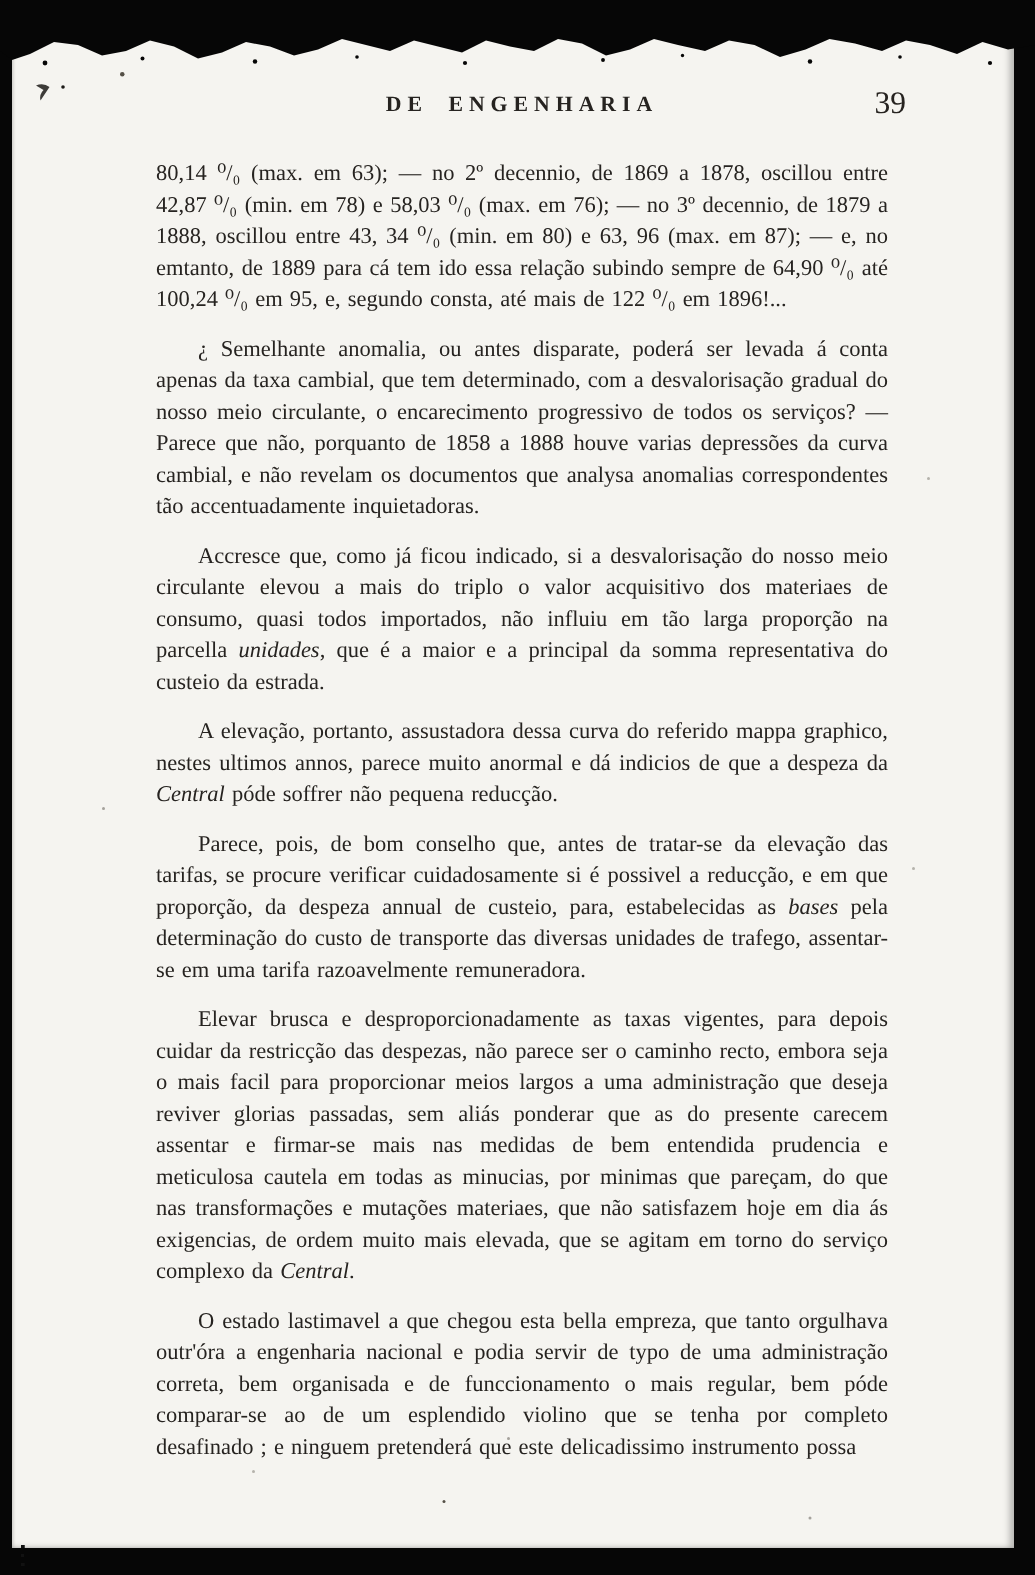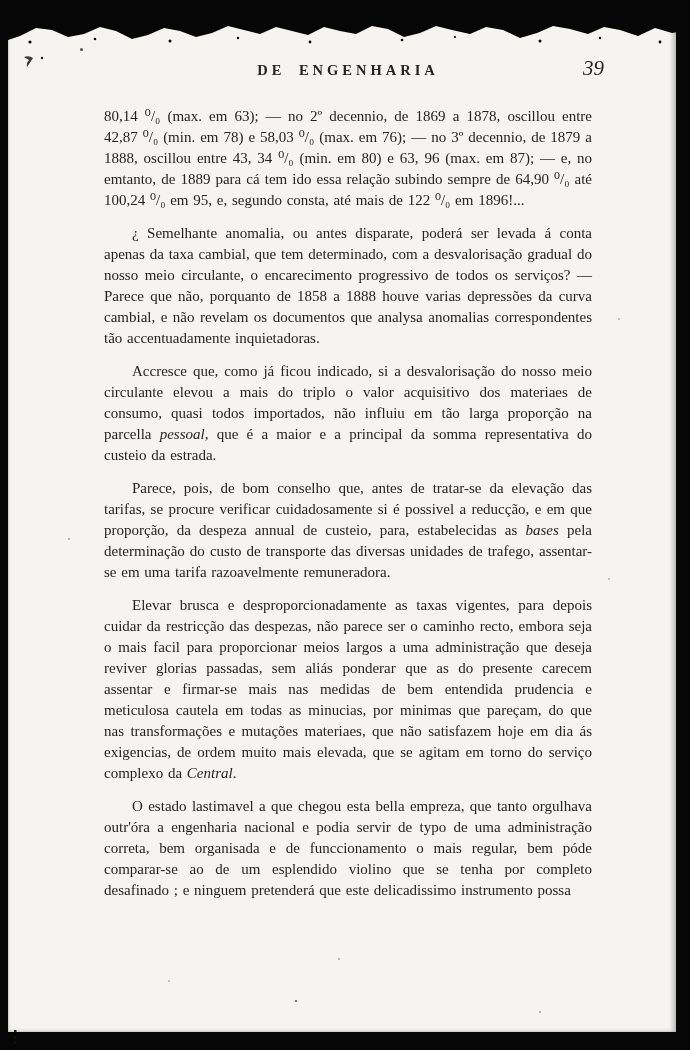--- a/index.html
+++ b/index.html
@@ -38,21 +38,20 @@
     font-weight:bold;
     letter-spacing:4px;
     color:var(--ink);
     word-spacing:6px;
   }
   .pagenum{
     position:absolute;
     right:0; top:-2px;
     font-size:21px;
     color:var(--ink);
-    font-style:italic;
   }
   .body-text{
     position:absolute;
     left:92px; top:94px; width:512px;
     color:var(--ink);
     font-size:15px;
     line-height:21px;
     text-align:justify;
     word-spacing:1px;
   }
@@ -84,21 +83,22 @@
   <div class="page">
 
     <div class="header" style="left:84px;top:40px;">
       <div class="title">DE ENGENHARIA</div>
       <div class="pagenum">39</div>
     </div>
 
     <div class="body-text" style="left:84px;top:76px;">
         <p><span>80,14 ⁰/₀ (max. em 63); — no 2º decennio, de 1869 a 1878, oscillou entre 42,87 ⁰/₀ (min. em 78) e 58,03 ⁰/₀ (max. em 76); — no 3º decennio, de 1879 a 1888, oscillou entre 43, 34 ⁰/₀ (min. em 80) e 63, 96 (max. em 87); — e, no emtanto, de 1889 para cá tem ido essa relação subindo sempre de 64,90 ⁰/₀ até 100,24 ⁰/₀ em 95, e, segundo consta, até mais de 122 ⁰/₀ em 1896!...</span></p>
         <p class="indent"><span>¿ Semelhante anomalia, ou antes disparate, poderá ser levada á conta apenas da taxa cambial, que tem determinado, com a desvalorisação gradual do nosso meio circulante, o encarecimento progressivo de todos os serviços? — Parece que não, porquanto de 1858 a 1888 houve varias depressões da curva cambial, e não revelam os documentos que analysa anomalias correspondentes tão accentuadamente inquietadoras.</span></p>
-        <p class="indent"><span>Accresce que, como já ficou indicado, si a desvalorisação do nosso meio circulante elevou a mais do triplo o valor acquisitivo dos materiaes de consumo, quasi todos importados, não influiu em tão larga proporção na parcella </span><span class="it">pessoal</span><span>, que é a maior e a principal da somma representativa do custeio da estrada.</span></p>
+        <p class="indent"><span>Accresce que, como já ficou indicado, si a desvalorisação do nosso meio circulante elevou a mais do triplo o valor acquisitivo dos materiaes de consumo, quasi todos importados, não influiu em tão larga proporção na parcella </span><span class="it">unidades</span><span>, que é a maior e a principal da somma representativa do custeio da estrada.</span></p>
+        <p class="indent"><span>A elevação, portanto, assustadora dessa curva do referido mappa graphico, nestes ultimos annos, parece muito anormal e dá indicios de que a despeza da </span><span class="it">Central</span><span> póde soffrer não pequena reducção.</span></p>
         <p class="indent"><span>Parece, pois, de bom conselho que, antes de tratar-se da elevação das tarifas, se procure verificar cuidadosamente si é possivel a reducção, e em que proporção, da despeza annual de custeio, para, estabelecidas as </span><span class="it">bases</span><span> pela determinação do custo de transporte das diversas unidades de trafego, assentar-se em uma tarifa razoavelmente remuneradora.</span></p>
         <p class="indent"><span>Elevar brusca e desproporcionadamente as taxas vigentes, para depois cuidar da restricção das despezas, não parece ser o caminho recto, embora seja o mais facil para proporcionar meios largos a uma administração que deseja reviver glorias passadas, sem aliás ponderar que as do presente carecem assentar e firmar-se mais nas medidas de bem entendida prudencia e meticulosa cautela em todas as minucias, por minimas que pareçam, do que nas transformações e mutações materiaes, que não satisfazem hoje em dia ás exigencias, de ordem muito mais elevada, que se agitam em torno do serviço complexo da </span><span class="it">Central</span><span>.</span></p>
         <p class="indent"><span>O estado lastimavel a que chegou esta bella empreza, que tanto orgulhava outr'óra a engenharia nacional e podia servir de typo de uma administração correta, bem organisada e de funccionamento o mais regular, bem póde comparar-se ao de um esplendido violino que se tenha por completo desafinado ; e ninguem pretenderá que este delicadissimo instrumento possa</span></p>
       </div>
 
     <div class="speck" style="left:72px;top:30px;width:3px;height:3px;"></div>
     <div class="speck" style="left:287px;top:982px;"></div>
     <div class="speck" style="left:330px;top:940px;opacity:.5;"></div>
     <div class="speck" style="left:531px;top:993px;opacity:.5;"></div>
     <div class="speck" style="left:160px;top:962px;opacity:.4;"></div>

